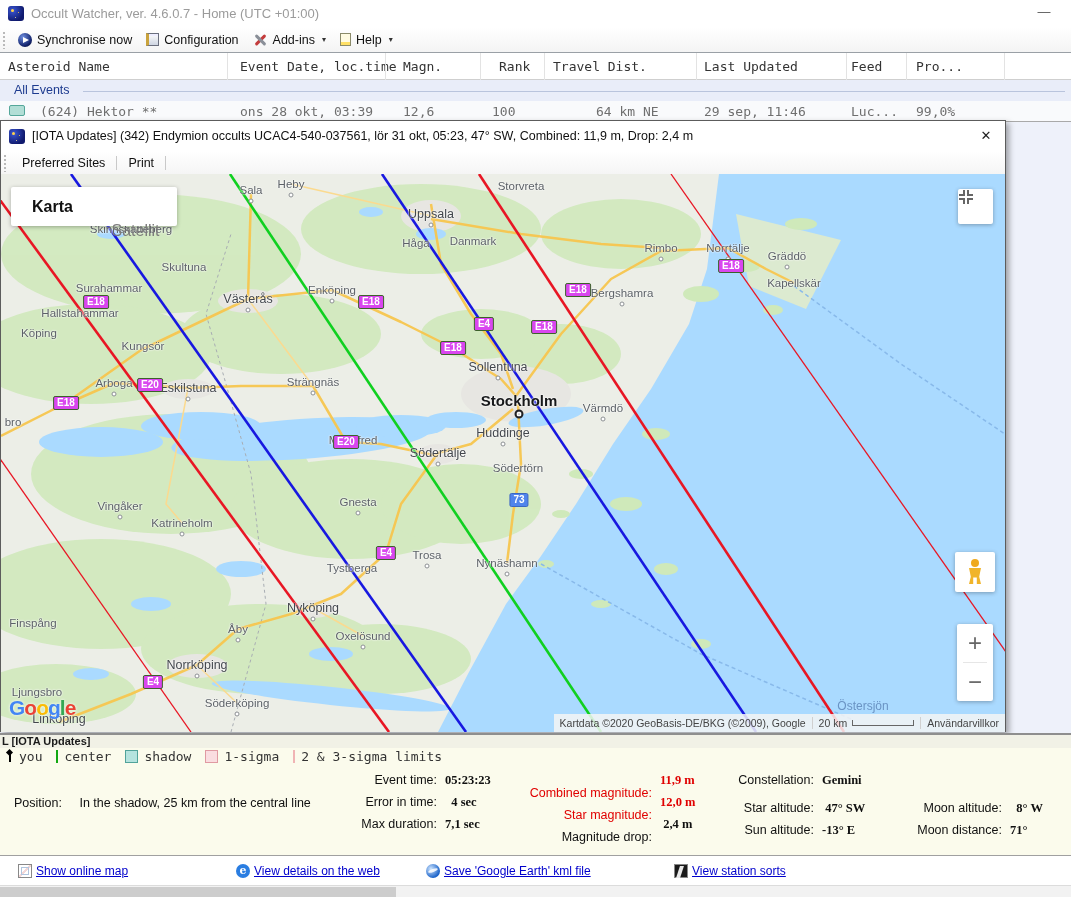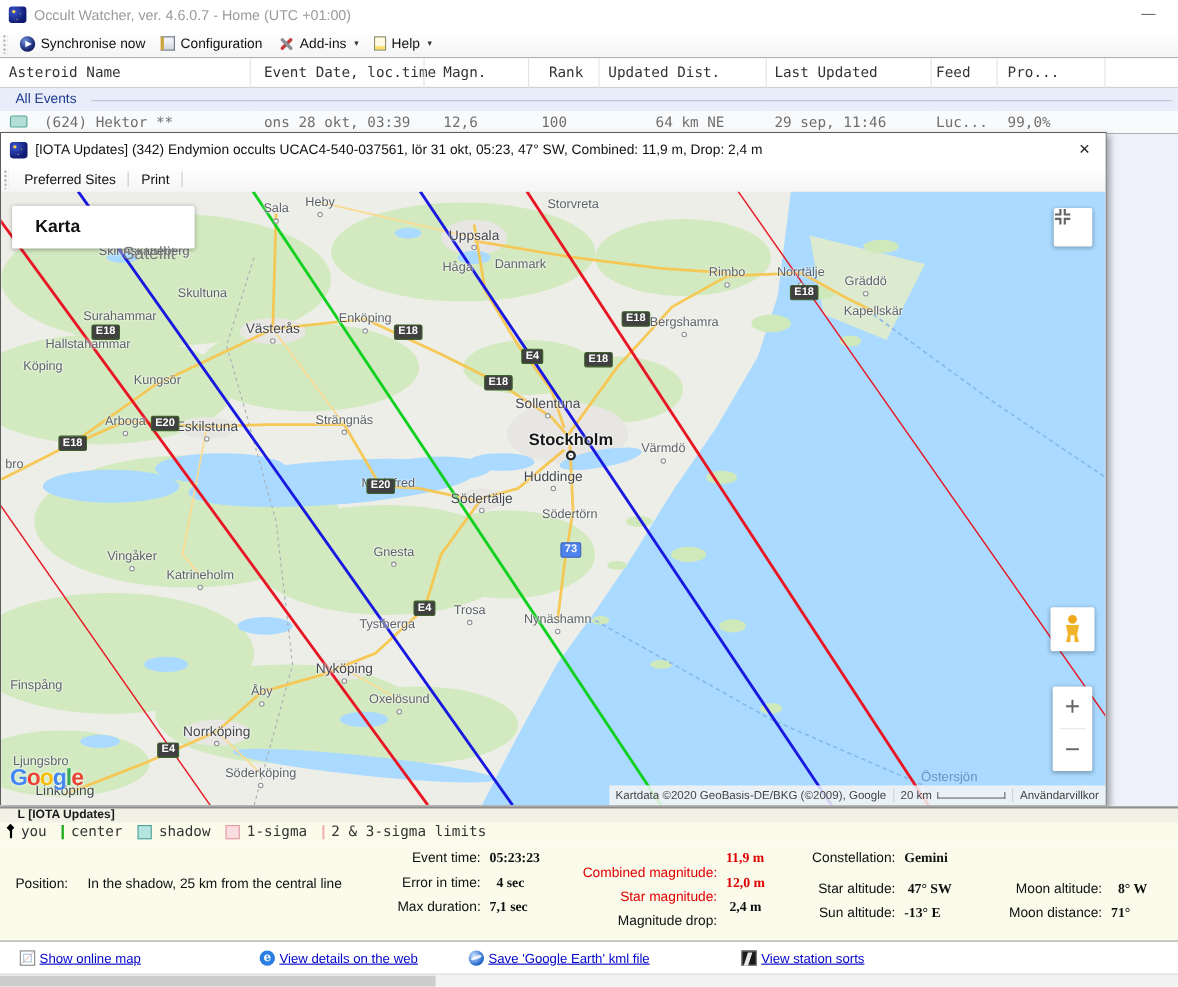--- a/index.html
+++ b/index.html
@@ -74,21 +74,21 @@
     white-space:nowrap; text-shadow:0 0 2px #fff,0 0 2px #fff; pointer-events:none; }
   .map-label.city { font-size:12.5px; color:#43474d; }
   .map-label.capital { font-size:15px; font-weight:bold; color:#17181a; }
   .map-label.water { color:#6a93c4; font-size:12px; text-shadow:none; }
   .map-label.cut { transform:translate(-50%,0); }
   .town-dot { position:absolute; width:5px; height:5px; border:1.5px solid #8d9094; background:#fff;
     border-radius:50%; transform:translate(-50%,-50%); }
   .capital-dot { position:absolute; width:9px; height:9px; border:2.5px solid #202124; background:#fff;
     border-radius:50%; transform:translate(-50%,-50%); box-shadow:inset 0 0 0 2px #fff, inset 0 0 0 5px #202124; }
   .badge { position:absolute; transform:translate(-50%,-50%); font-size:10px; font-weight:bold; color:#fff;
-    background:#404040; border:1px solid #3c612a; border-radius:2px; padding:0px 3px; line-height:12px; }
+    background:#d946ef; border:1px solid #3c612a; border-radius:2px; padding:0px 3px; line-height:12px; }
   .badge.blue { background:#5084ec; border-color:#3b67c2; }
 
   #maptype { position:absolute; left:10px; top:13px; width:166px; height:39px; background:#fff;
     border-radius:2px; box-shadow:0 1px 4px rgba(0,0,0,.3); display:flex; align-items:center; z-index:30; }
   #maptype .mt { flex:1; text-align:center; font-size:16px; }
   #mt-karta { font-weight:bold; color:#111; }
   #mt-sat { color:#7b7b7b;margin-top:48px; }
   #fullscreen-btn { position:absolute; right:12px; top:15px; width:35px; height:35px; background:#fff;
     border-radius:2px; box-shadow:0 1px 4px rgba(0,0,0,.3); z-index:30; display:flex; align-items:center; justify-content:center; }
   #pegman-btn { position:absolute; right:10px; top:378px; width:40px; height:40px; background:#fff;
@@ -105,21 +105,21 @@
   #google-logo { position:absolute; left:8px; top:522px; font-size:21px; font-weight:bold; letter-spacing:-1px;
     z-index:25; text-shadow:0 0 3px #fff; }
   #attr-bar { position:absolute; right:0; top:540px; height:18px; background:rgba(245,245,245,.85);
     display:flex; align-items:center; font-size:10.5px; color:#444; z-index:25; }
   #attr-bar > div { padding:0 6px; white-space:nowrap; }
   #scale-box { display:flex; align-items:center; gap:5px; border-left:1px solid #d0d0d0; border-right:1px solid #d0d0d0; }
   #scale-rule { width:62px; height:6px; border:1px solid #666; border-top:none; }
 
   
   #status-strip { position:absolute; left:0; top:733px; width:1071px; height:15px; background:#f1f1e6;
-    border-top:2px solid #8e8e8e; font-size:11px; font-weight:bold; color:#1a1a1a; padding-left:16px; }
+    border-top:2px solid #8e8e8e; font-size:11px; font-weight:bold; color:#1a1a1a; padding-left:2px; }
   #legend-row { position:absolute; left:0; top:748px; width:1071px; height:16px; background:#fbfbec;
     display:flex; align-items:center; gap:14px; font-family:"DejaVu Sans Mono","Liberation Mono",monospace;
     font-size:13px; color:#333; padding-left:6px; }
   .leg-item { display:flex; align-items:center; gap:6px; }
   .sw-pin { width:7px; height:12px; position:relative; }
   .sw-pin::before { content:""; position:absolute; left:1px; top:0; width:5px; height:5px; background:#000; transform:rotate(45deg); }
   .sw-pin::after { content:""; position:absolute; left:3px; top:4px; width:1.5px; height:8px; background:#000; }
   .sw-green { width:2px; height:13px; background:#12a812; }
   .sw-teal { width:13px; height:13px; background:#b5e3de; border:1px solid #51a39a; }
   .sw-pink { width:13px; height:13px; background:#fadde0; border:1px solid #e09aa2; }
@@ -195,21 +195,21 @@
       <span>Help</span>
       <span class="caret">▾</span>
     </div>
   </div>
 
   <div id="table-head">
       <span class="col-cell" style="left: 8px;">Asteroid Name</span>
       <span class="col-cell" style="left: 240px;">Event Date, loc.time</span>
       <span class="col-cell" style="left: 403px;">Magn.</span>
       <span class="col-cell" style="left: 499px;">Rank</span>
-      <span class="col-cell" style="left: 553px;">Updated Dist.</span>
+      <span class="col-cell" style="left: 553px;">Travel Dist.</span>
       <span class="col-cell" style="left: 704px;">Last Updated</span>
       <span class="col-cell" style="left: 851px;">Feed</span>
       <span class="col-cell" style="left: 916px;">Pro...</span>
     </div>
   <div id="seps">
       <div class="v-sep" style="left: 227px;"></div>
       <div class="v-sep" style="left: 385px;"></div>
       <div class="v-sep" style="left: 480px;"></div>
       <div class="v-sep" style="left: 544px;"></div>
       <div class="v-sep" style="left: 696px;"></div>

